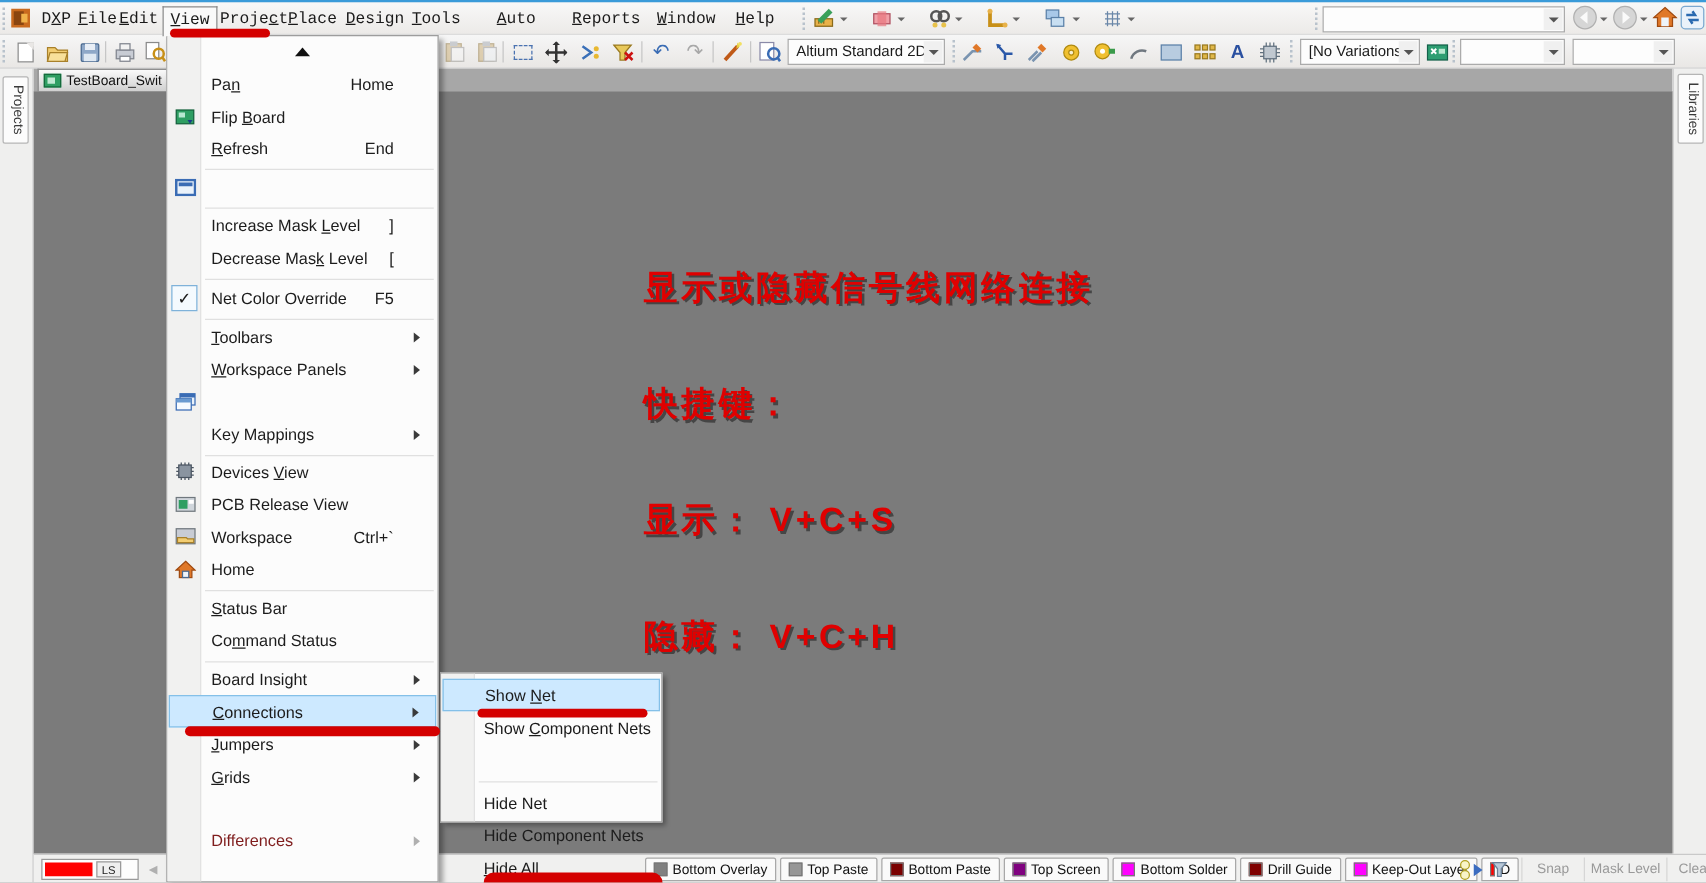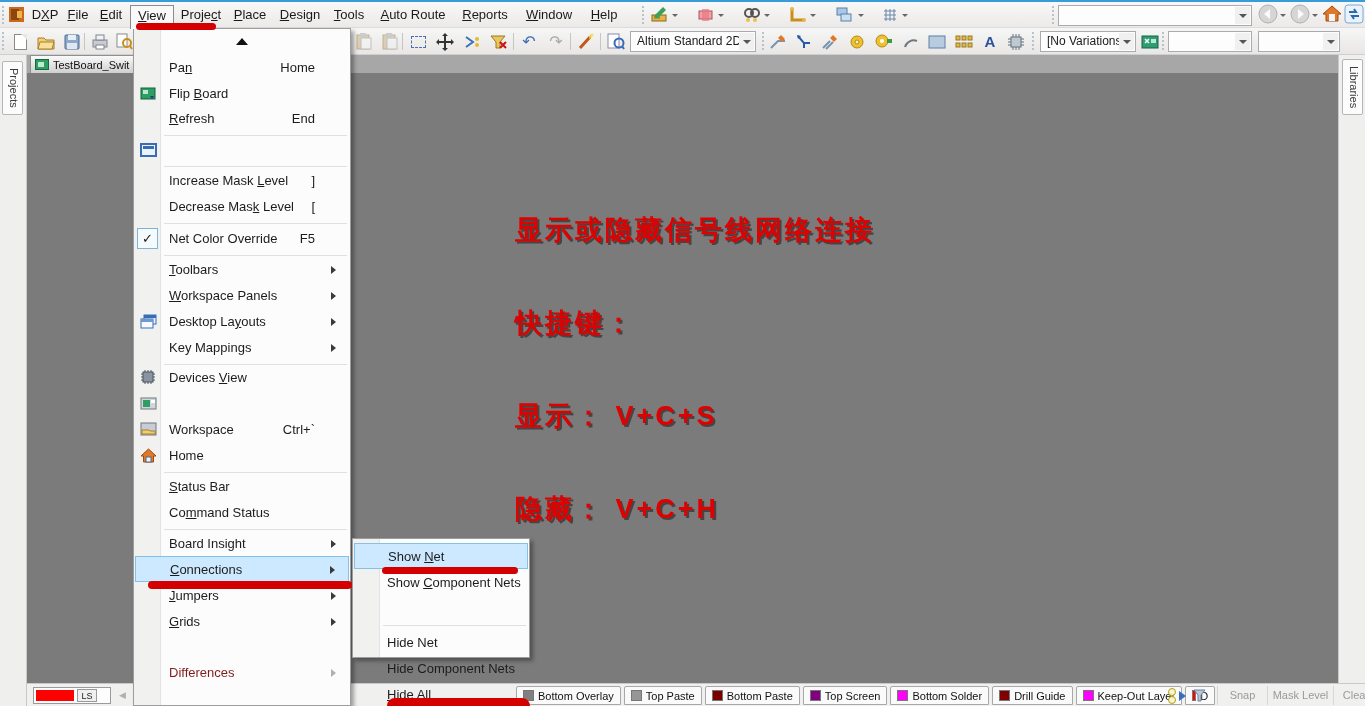--- a/index.html
+++ b/index.html
@@ -4,21 +4,21 @@
 <style>
   * { margin:0; padding:0; box-sizing:border-box; }
   html,body { width:1365px; height:706px; overflow:hidden; font-family:"Liberation Sans","DejaVu Sans",sans-serif; }
   #app { position:relative; width:1365px; height:706px; background:#ececec; }
 
   
   .topline { position:absolute; left:0; top:0; width:1365px; height:2px; background:#3a9bd9; }
   .menubar { position:absolute; left:0; top:2px; width:1365px; height:26px;
              background:linear-gradient(#f8f8f8,#eceae8); border-bottom:1px solid #dcdcdc; }
   .mb-item { position:absolute; top:3px; height:20px; line-height:20px; text-align:center;
-             font-size:13px; color:#1a1a1a; }
+             font-size:13px; color:#1a1a1a;font-family:Liberation Mono, monospace; }
   .mb-item u { text-decoration:underline; }
   .mb-view { border:1px solid #8b8b8b; background:#f9f9f9; border-bottom:none; height:24px; z-index:31; }
   .grip { position:absolute; top:4px; height:18px; width:3px; border-left:2px dotted #b8c2cc; }
 
   .toolbar2 { position:absolute; left:0; top:28px; width:1365px; height:27px;
               background:linear-gradient(#f6f6f6,#e9e7e5); border-bottom:1px solid #cfcfcf; }
   .ticon { position:absolute; top:4px; width:20px; height:19px; display:flex; align-items:center; justify-content:center; }
   .sep-v { position:absolute; top:5px; width:1px; height:17px; background:#c6c6c6; }
   .combo { position:absolute; top:3px; height:21px; background:#fdfdfd; border:1px solid #ababab;
            font-size:12px; color:#1a1a1a; line-height:19px; padding-left:6px; }
@@ -524,24 +524,20 @@
     <div class="checkbox" style="top:199px">✓</div>
     <div class="msep" style="top:226px"></div>
     <div class="mi" style="top:228px">
         <span class="mi-label"><u>T</u>oolbars</span>
         <span class="sub-arrow"></span>
       </div>
     <div class="mi" style="top:254px">
         <span class="mi-label"><u>W</u>orkspace Panels</span>
         <span class="sub-arrow"></span>
       </div>
-    <div class="mi" style="top:280px">
-        <span class="mi-label">Desktop La<u>y</u>outs</span>
-        <span class="sub-arrow"></span>
-      </div>
     <div class="gicon" style="top:282px">
         <svg width="17" height="15">
           <rect x="4" y="1" width="12" height="9" fill="#eaf2fa" stroke="#3a6cb4"></rect>
           <rect x="4" y="1" width="12" height="3" fill="#3a6cb4"></rect>
           <rect x="1" y="5" width="12" height="9" fill="#f6faff" stroke="#3a6cb4"></rect>
           <rect x="1" y="5" width="12" height="3" fill="#6a9ad0"></rect>
         </svg>
       </div>
     <div class="mi" style="top:306px">
         <span class="mi-label">Key Mappings</span>
@@ -550,20 +546,23 @@
     <div class="msep" style="top:335px"></div>
     <div class="mi" style="top:336px">
         <span class="mi-label">Devices <u>V</u>iew</span>
       </div>
     <div class="gicon" style="top:338px">
         <svg width="16" height="16">
           <rect x="3" y="3" width="10" height="10" fill="#8a94a0" stroke="#4a5460"></rect>
           <path d="M5 1v2M8 1v2M11 1v2M5 13v2M8 13v2M11 13v2M1 5h2M1 8h2M1 11h2M13 5h2M13 8h2M13 11h2" stroke="#4a5460"></path>
         </svg>
       </div>
+    <div class="mi" style="top:362px">
+        <span class="mi-label">PCB Release View</span>
+      </div>
     <div class="gicon" style="top:364px">
         <svg width="17" height="13">
           <rect x="1" y="1" width="15" height="11" fill="#d0d6dc" stroke="#70787e"></rect>
           <rect x="3" y="3" width="7" height="7" fill="#2e9e62"></rect>
           <rect x="11" y="3" width="4" height="3" fill="#fff"></rect>
         </svg>
       </div>
     <div class="mi" style="top:388px">
         <span class="mi-label">Workspace</span>
         <span class="mi-short">Ctrl+`</span>

